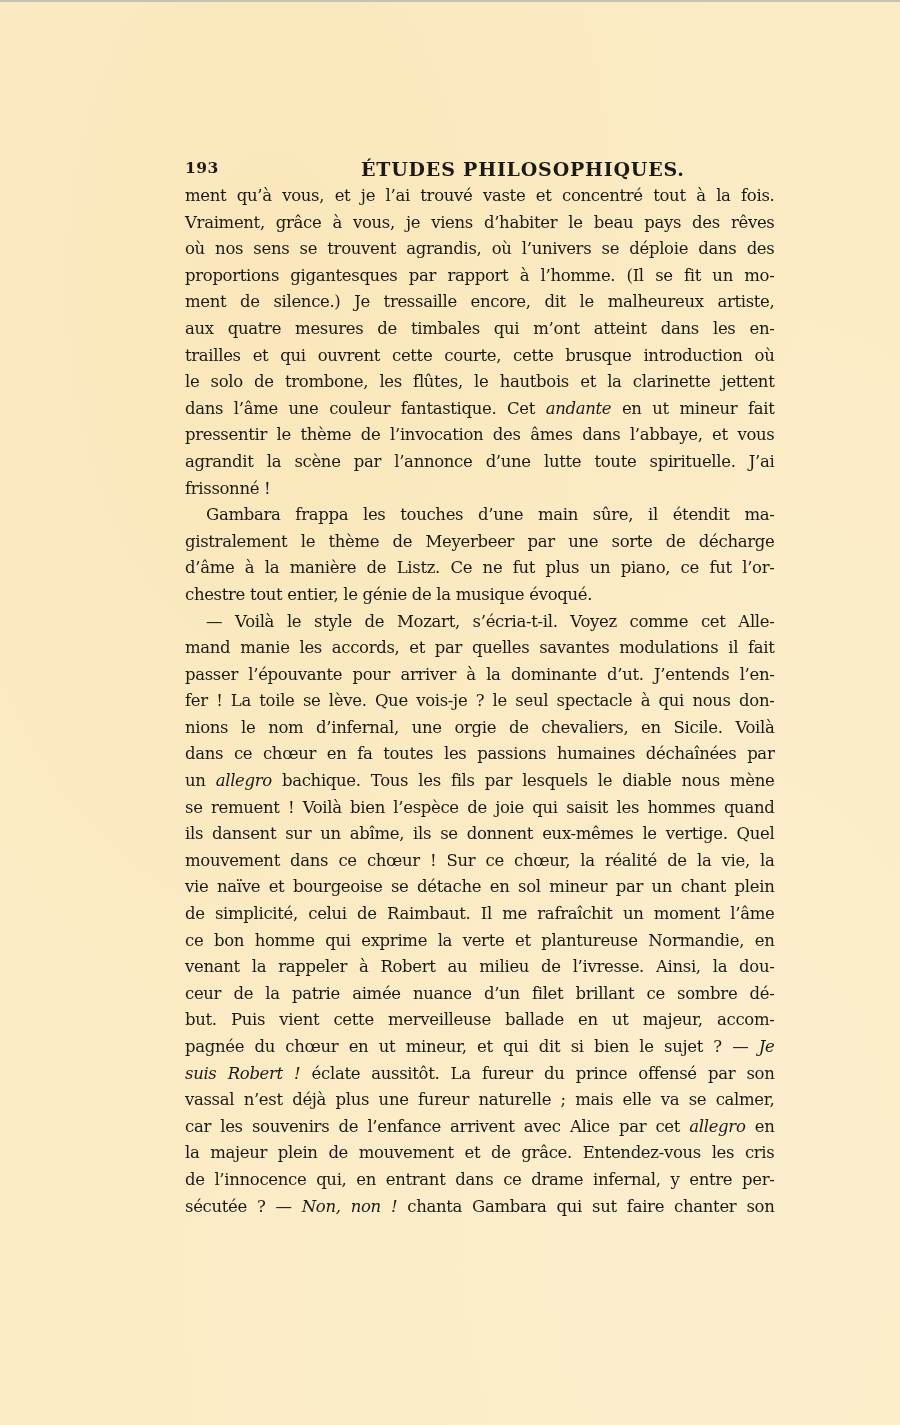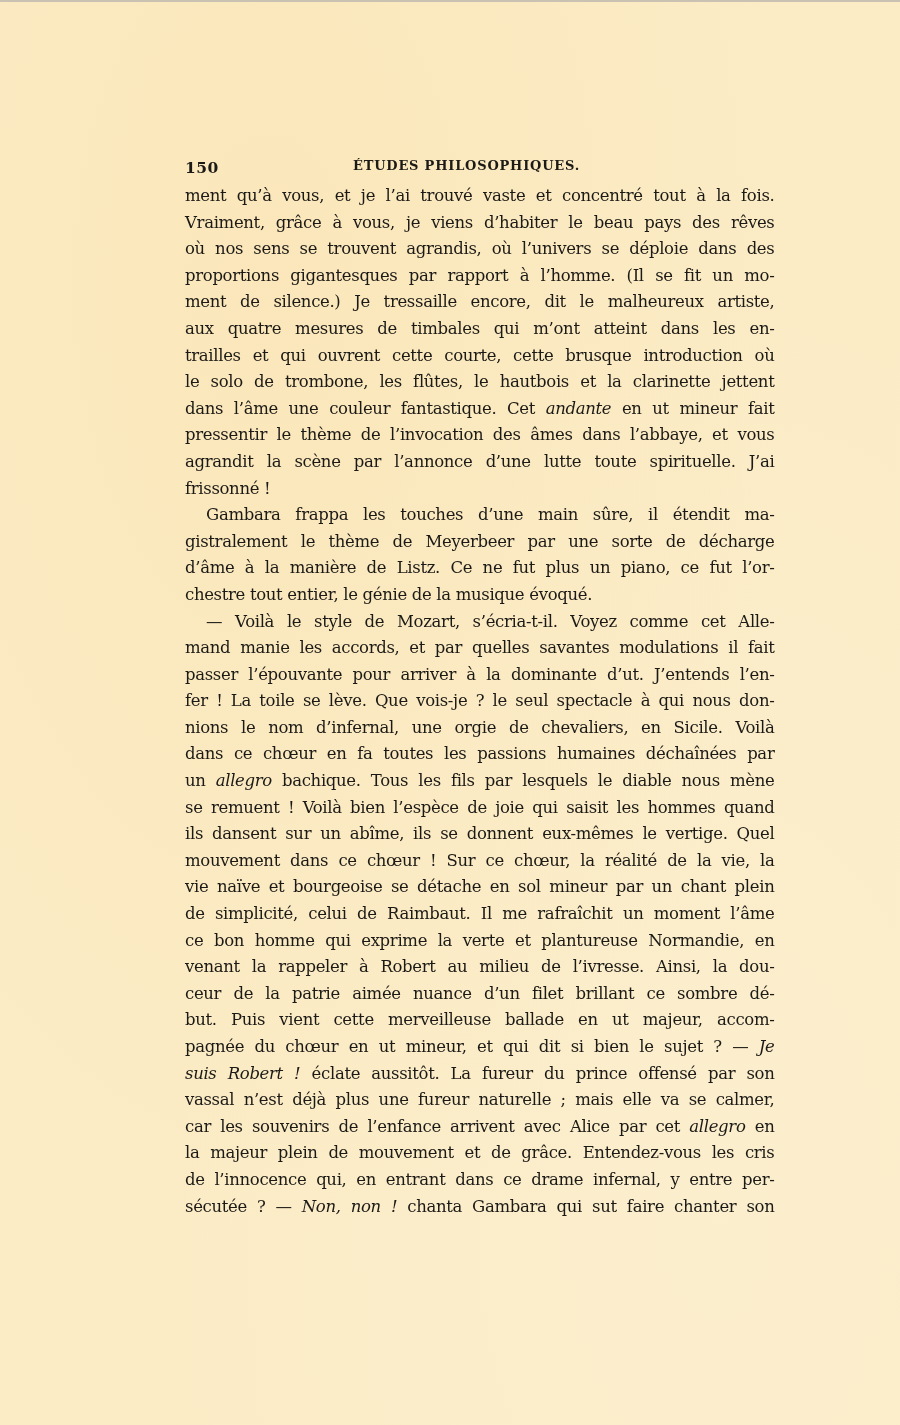--- a/index.html
+++ b/index.html
@@ -38,23 +38,23 @@
       font-size: 15.5px;
       letter-spacing: 0.5px;
     }
     .page-number {
       position: absolute;
       left: 0;
       top: 6px;
     }
     .head-title {
       position: absolute;
-      left: 168px;
+      left: 176px;
       top: 6px;
-      font-size: 13px;
+      font-size: 19px;
       letter-spacing: 0.8px;
     }
     .body-text {
       font-family: "DejaVu Serif", serif;
       font-size: 17.2px;
       line-height: 26.6px;
       letter-spacing: -0.35px;
       transform: scaleX(0.96);
       transform-origin: left top;
       width: 614px;
@@ -80,21 +80,21 @@
       font-style: italic;
     }
   </style>
 </head>
 <body>
 
 <div class="top-edge"></div>
 
 <div class="page">
   <div class="running-head">
-    <span class="page-number">150</span>
+    <span class="page-number">193</span>
     <span class="head-title">ÉTUDES PHILOSOPHIQUES.</span>
   </div>
   <div class="body-text" id="body-text">
       <div>
         <span class="line"><span class="seg">ment qu’à vous, et je l’ai trouvé vaste et concentré tout à la fois.</span></span>
         <span class="line"><span class="seg">Vraiment, grâce à vous, je viens d’habiter le beau pays des rêves</span></span>
         <span class="line"><span class="seg">où nos sens se trouvent agrandis, où l’univers se déploie dans des</span></span>
         <span class="line"><span class="seg">proportions gigantesques par rapport à l’homme. (Il se fit un mo-</span></span>
         <span class="line"><span class="seg">ment de silence.) Je tressaille encore, dit le malheureux artiste,</span></span>
         <span class="line"><span class="seg">aux quatre mesures de timbales qui m’ont atteint dans les en-</span></span>

